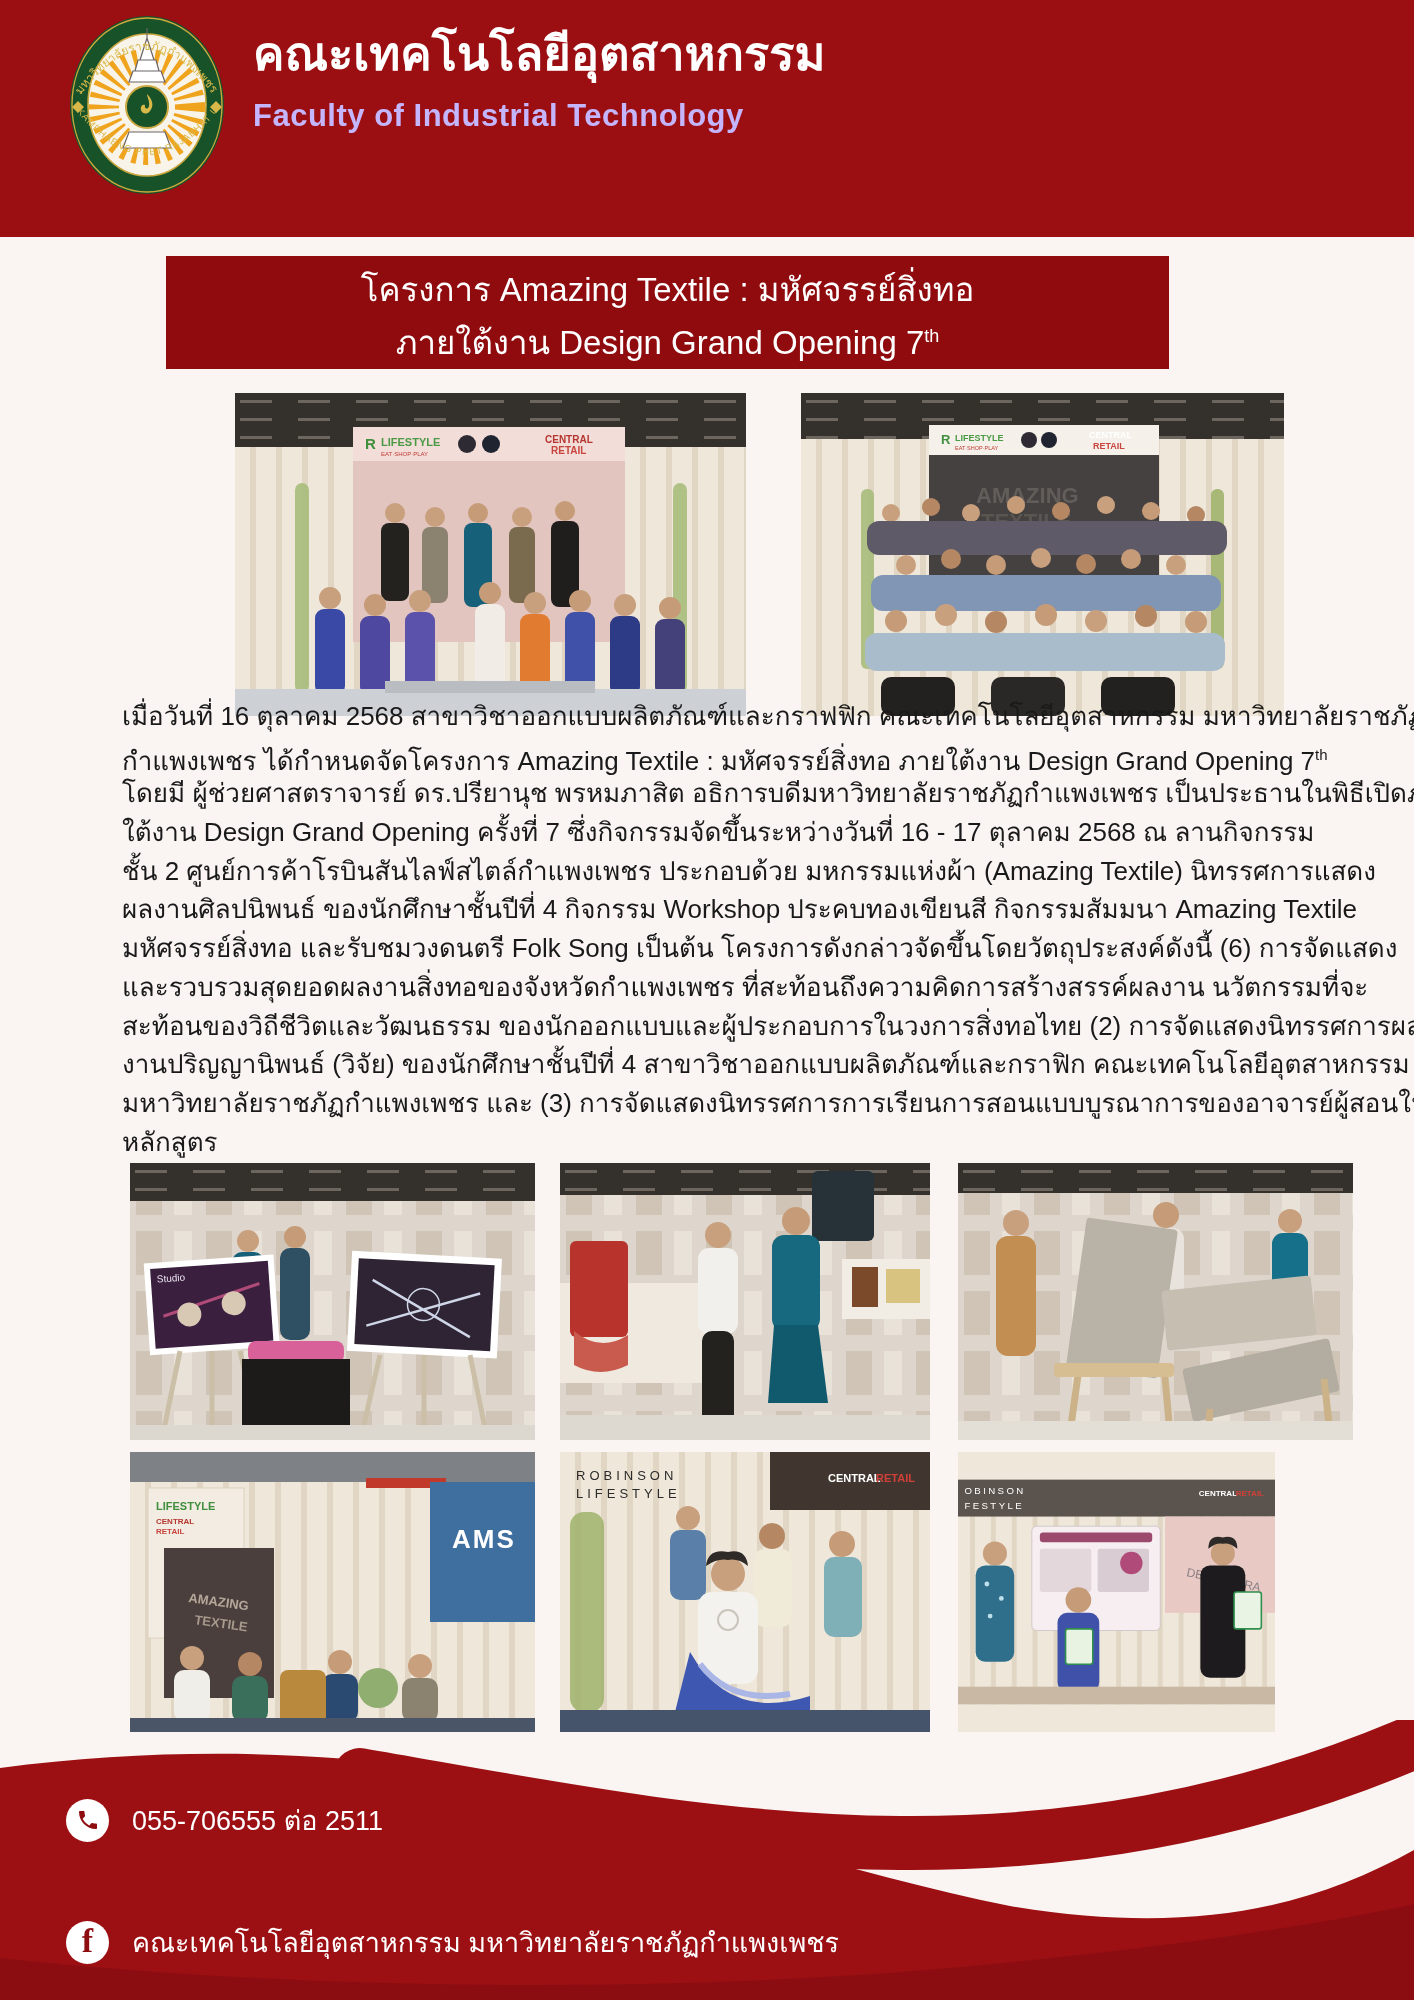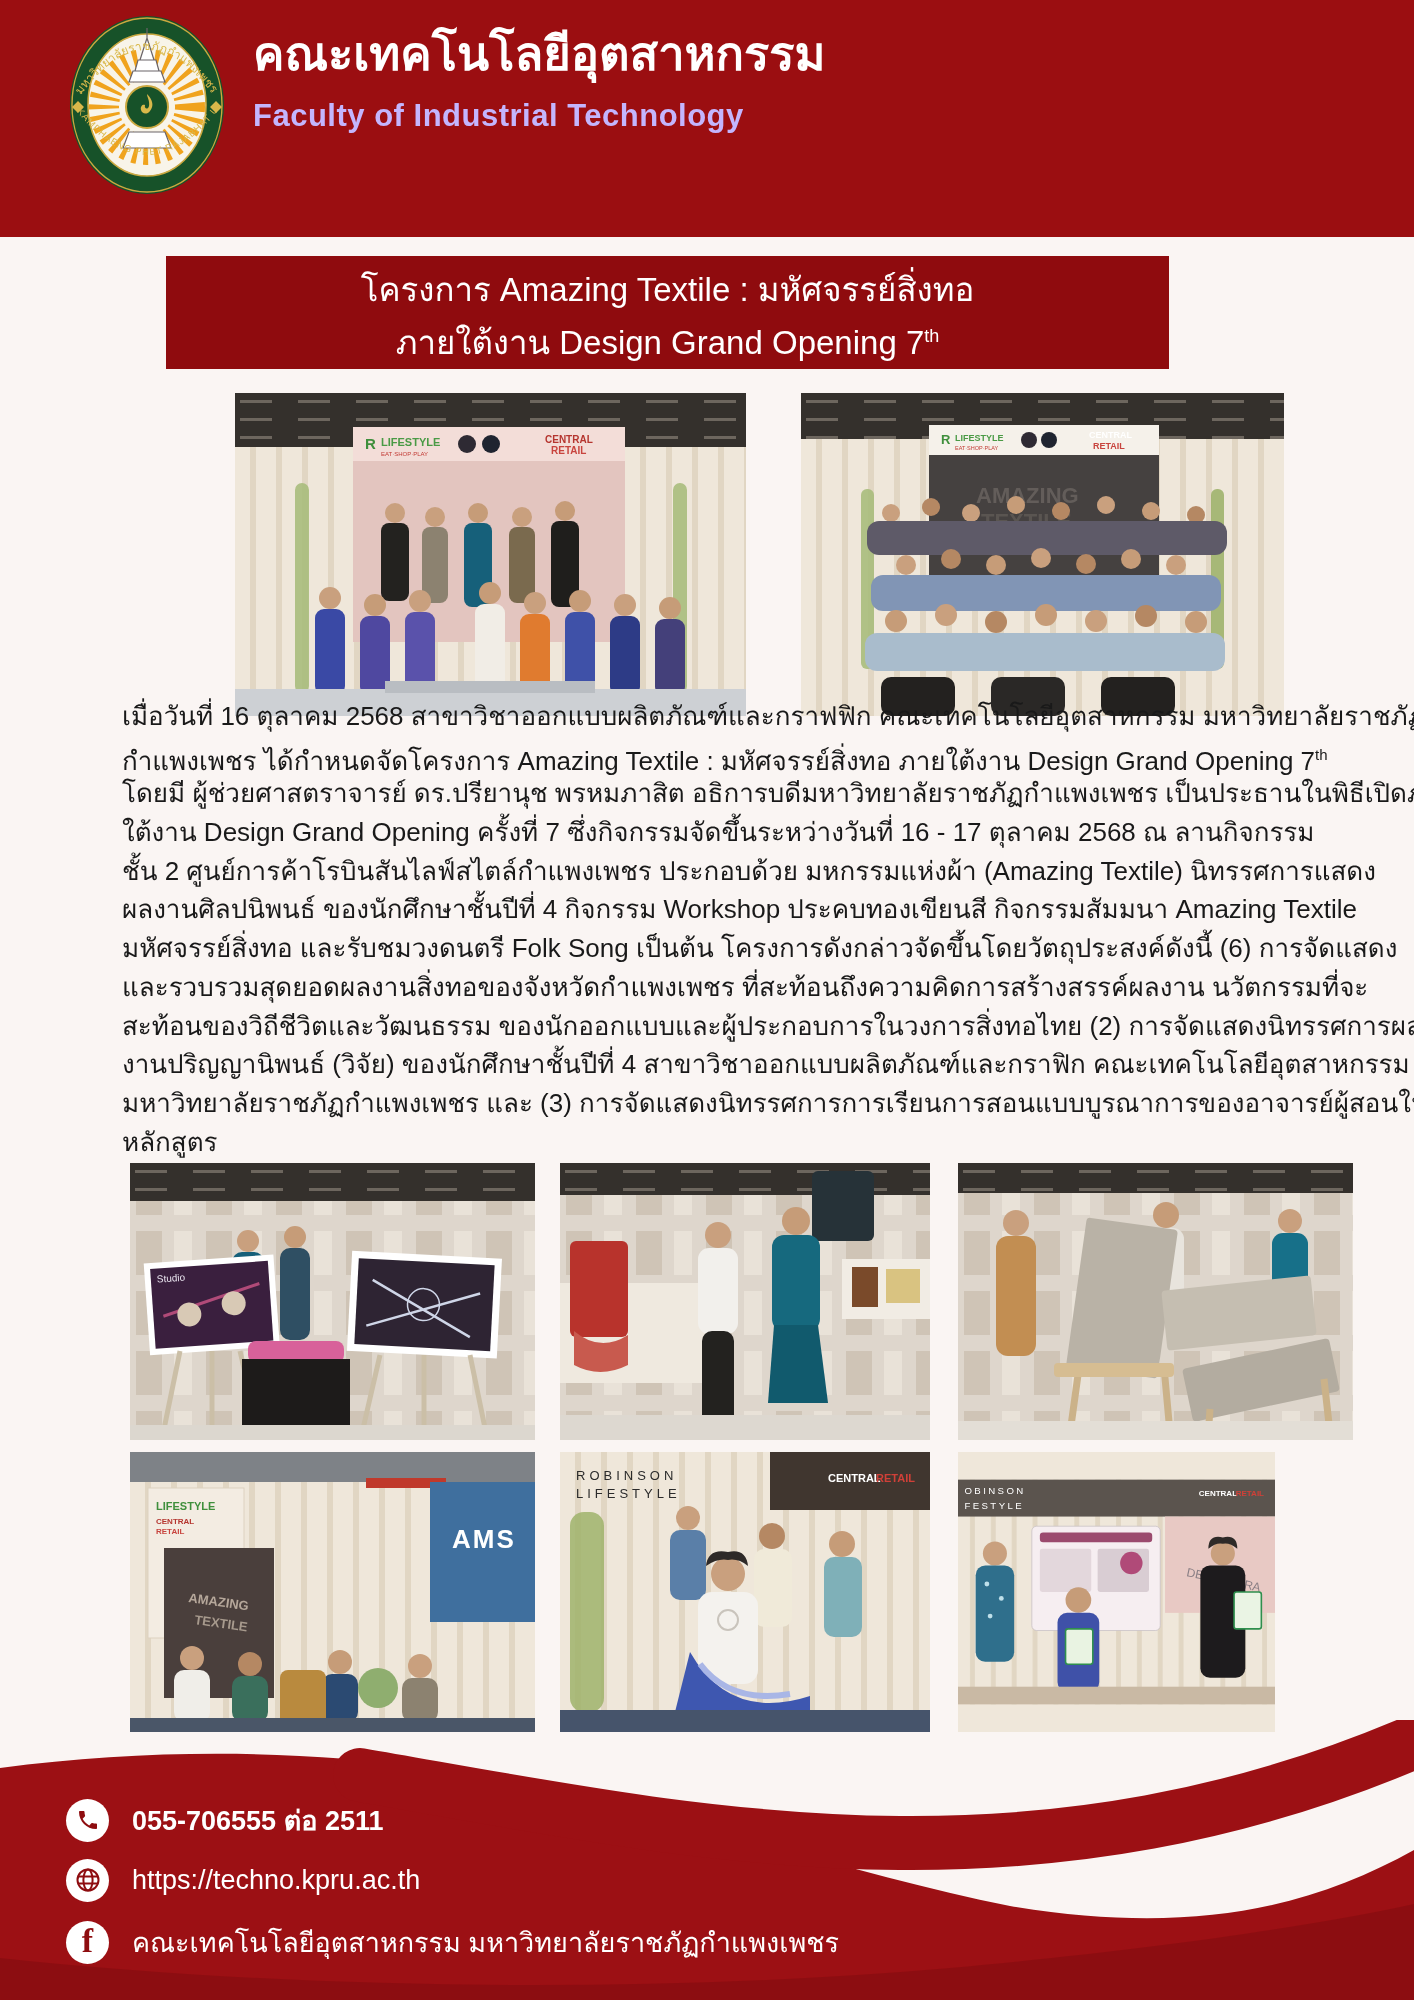--- a/index.html
+++ b/index.html
@@ -34,21 +34,21 @@
   .article{position:absolute;left:122px;top:697px;width:1226px;color:#191919;}
   .article .tl{font-size:26px;line-height:38.7px;height:38.7px;white-space:nowrap;}
   .article sup{font-size:15px;}
 
   
   .footer-svg{position:absolute;left:0;top:1720px;width:1414px;height:280px;}
   .c-row{position:absolute;left:66px;height:44px;display:flex;align-items:center;color:#ffffff;}
   .c-row .c-ic{width:43px;height:43px;border-radius:50%;background:#ffffff;flex:0 0 43px;
                display:flex;align-items:center;justify-content:center;margin-right:23px;}
   .c-row .c-tx{font-size:27px;white-space:nowrap;}
-  .row-phone{top:1798px;font-weight:bold;}
+  .row-phone{top:1798px;}
   .row-web{top:1858px;}
   .row-fb{top:1920px;}
   .fb-f{font-family:"Liberation Serif","DejaVu Serif",serif;font-size:34px;font-weight:bold;color:#8e0d10;line-height:1;margin-top:-2px;}
 </style>
 </head>
 <body>
 
 <div class="page">
 
   <svg width="0" height="0" style="position:absolute">
@@ -405,30 +405,20 @@
 
   <div class="c-row row-phone">
     <span class="c-ic">
       <svg width="24" height="24" viewBox="0 0 24 24">
           <path fill="#8e0d10" d="M6.62 10.79c1.44 2.83 3.76 5.14 6.59 6.59l2.2-2.21c.27-.27.67-.36 1.02-.24 1.12.37 2.33.57 3.57.57.55 0 1 .45 1 1V20c0 .55-.45 1-1 1-9.39 0-17-7.61-17-17 0-.55.45-1 1-1h3.5c.55 0 1 .45 1 1 0 1.25.2 2.45.57 3.57.11.35.03.74-.25 1.02l-2.2 2.2z"></path>
         </svg>
     </span>
     <span class="c-tx">055-706555 ต่อ 2511</span>
   </div>
 
-  <div class="c-row row-web">
-    <span class="c-ic">
-      <svg width="26" height="26" viewBox="0 0 26 26">
-        <circle cx="13" cy="13" r="10.5" fill="none" stroke="#8e0d10" stroke-width="2"></circle>
-        <ellipse cx="13" cy="13" rx="4.6" ry="10.5" fill="none" stroke="#8e0d10" stroke-width="2"></ellipse>
-        <path d="M2.8,9.5 h20.4 M2.8,16.5 h20.4" stroke="#8e0d10" stroke-width="2" fill="none"></path>
-      </svg>
-    </span>
-    <span class="c-tx">https://techno.kpru.ac.th</span>
-  </div>
 
   <div class="c-row row-fb">
     <span class="c-ic">
       <span class="fb-f">f</span>
     </span>
     <span class="c-tx">คณะเทคโนโลยีอุตสาหกรรม มหาวิทยาลัยราชภัฏกำแพงเพชร</span>
   </div>
 
 </div>
 

